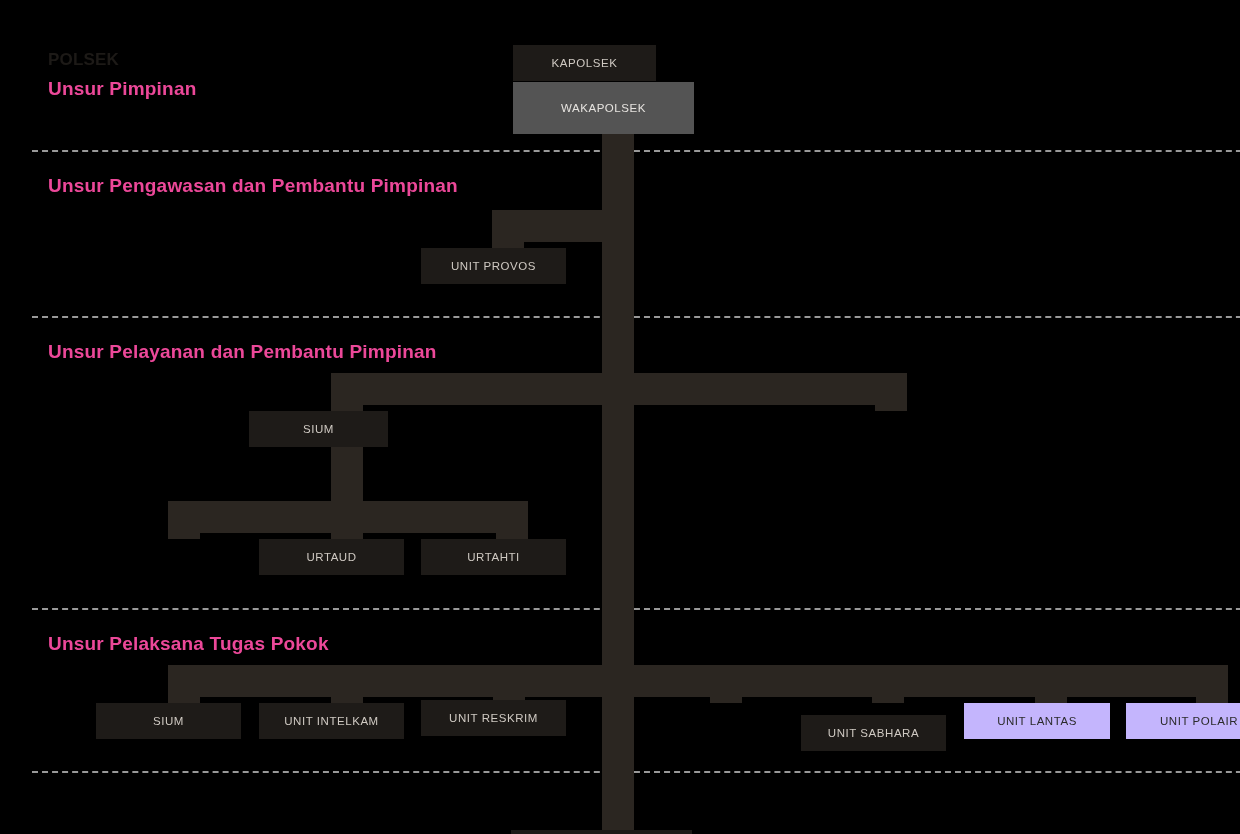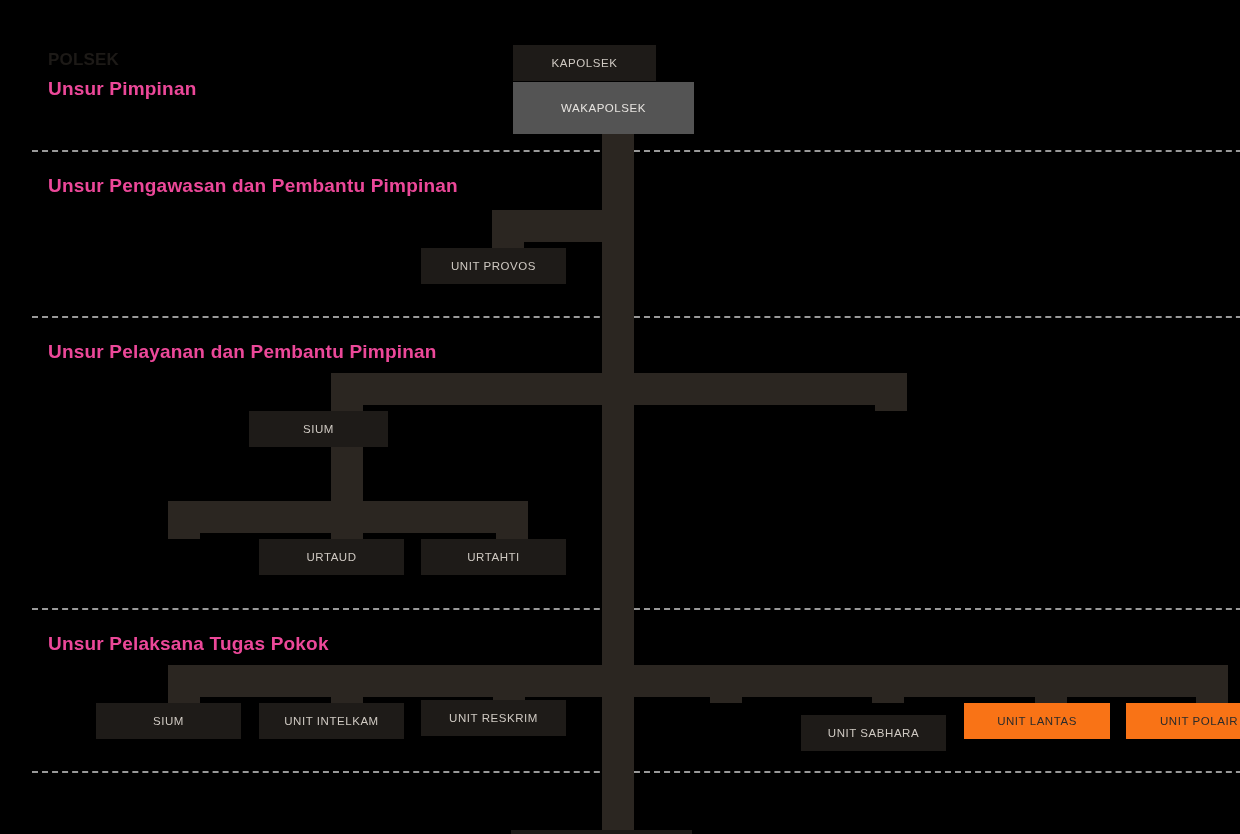--- a/index.html
+++ b/index.html
@@ -56,21 +56,21 @@
   }
   .node.leader-top {
     background: #1e1b18;
     color: #cfc9c2;
   }
   .node.leader-deputy {
     background: #545454;
     color: #e6e3df;
   }
   .node.highlight {
-    background: #f97316;
+    background: #c4b5fd;
     color: #2b2b2b;
   }
 
   
   .line-v {
     position: absolute;
     width: 2px;
     background: #2b2621;
     z-index: 1;
   }

